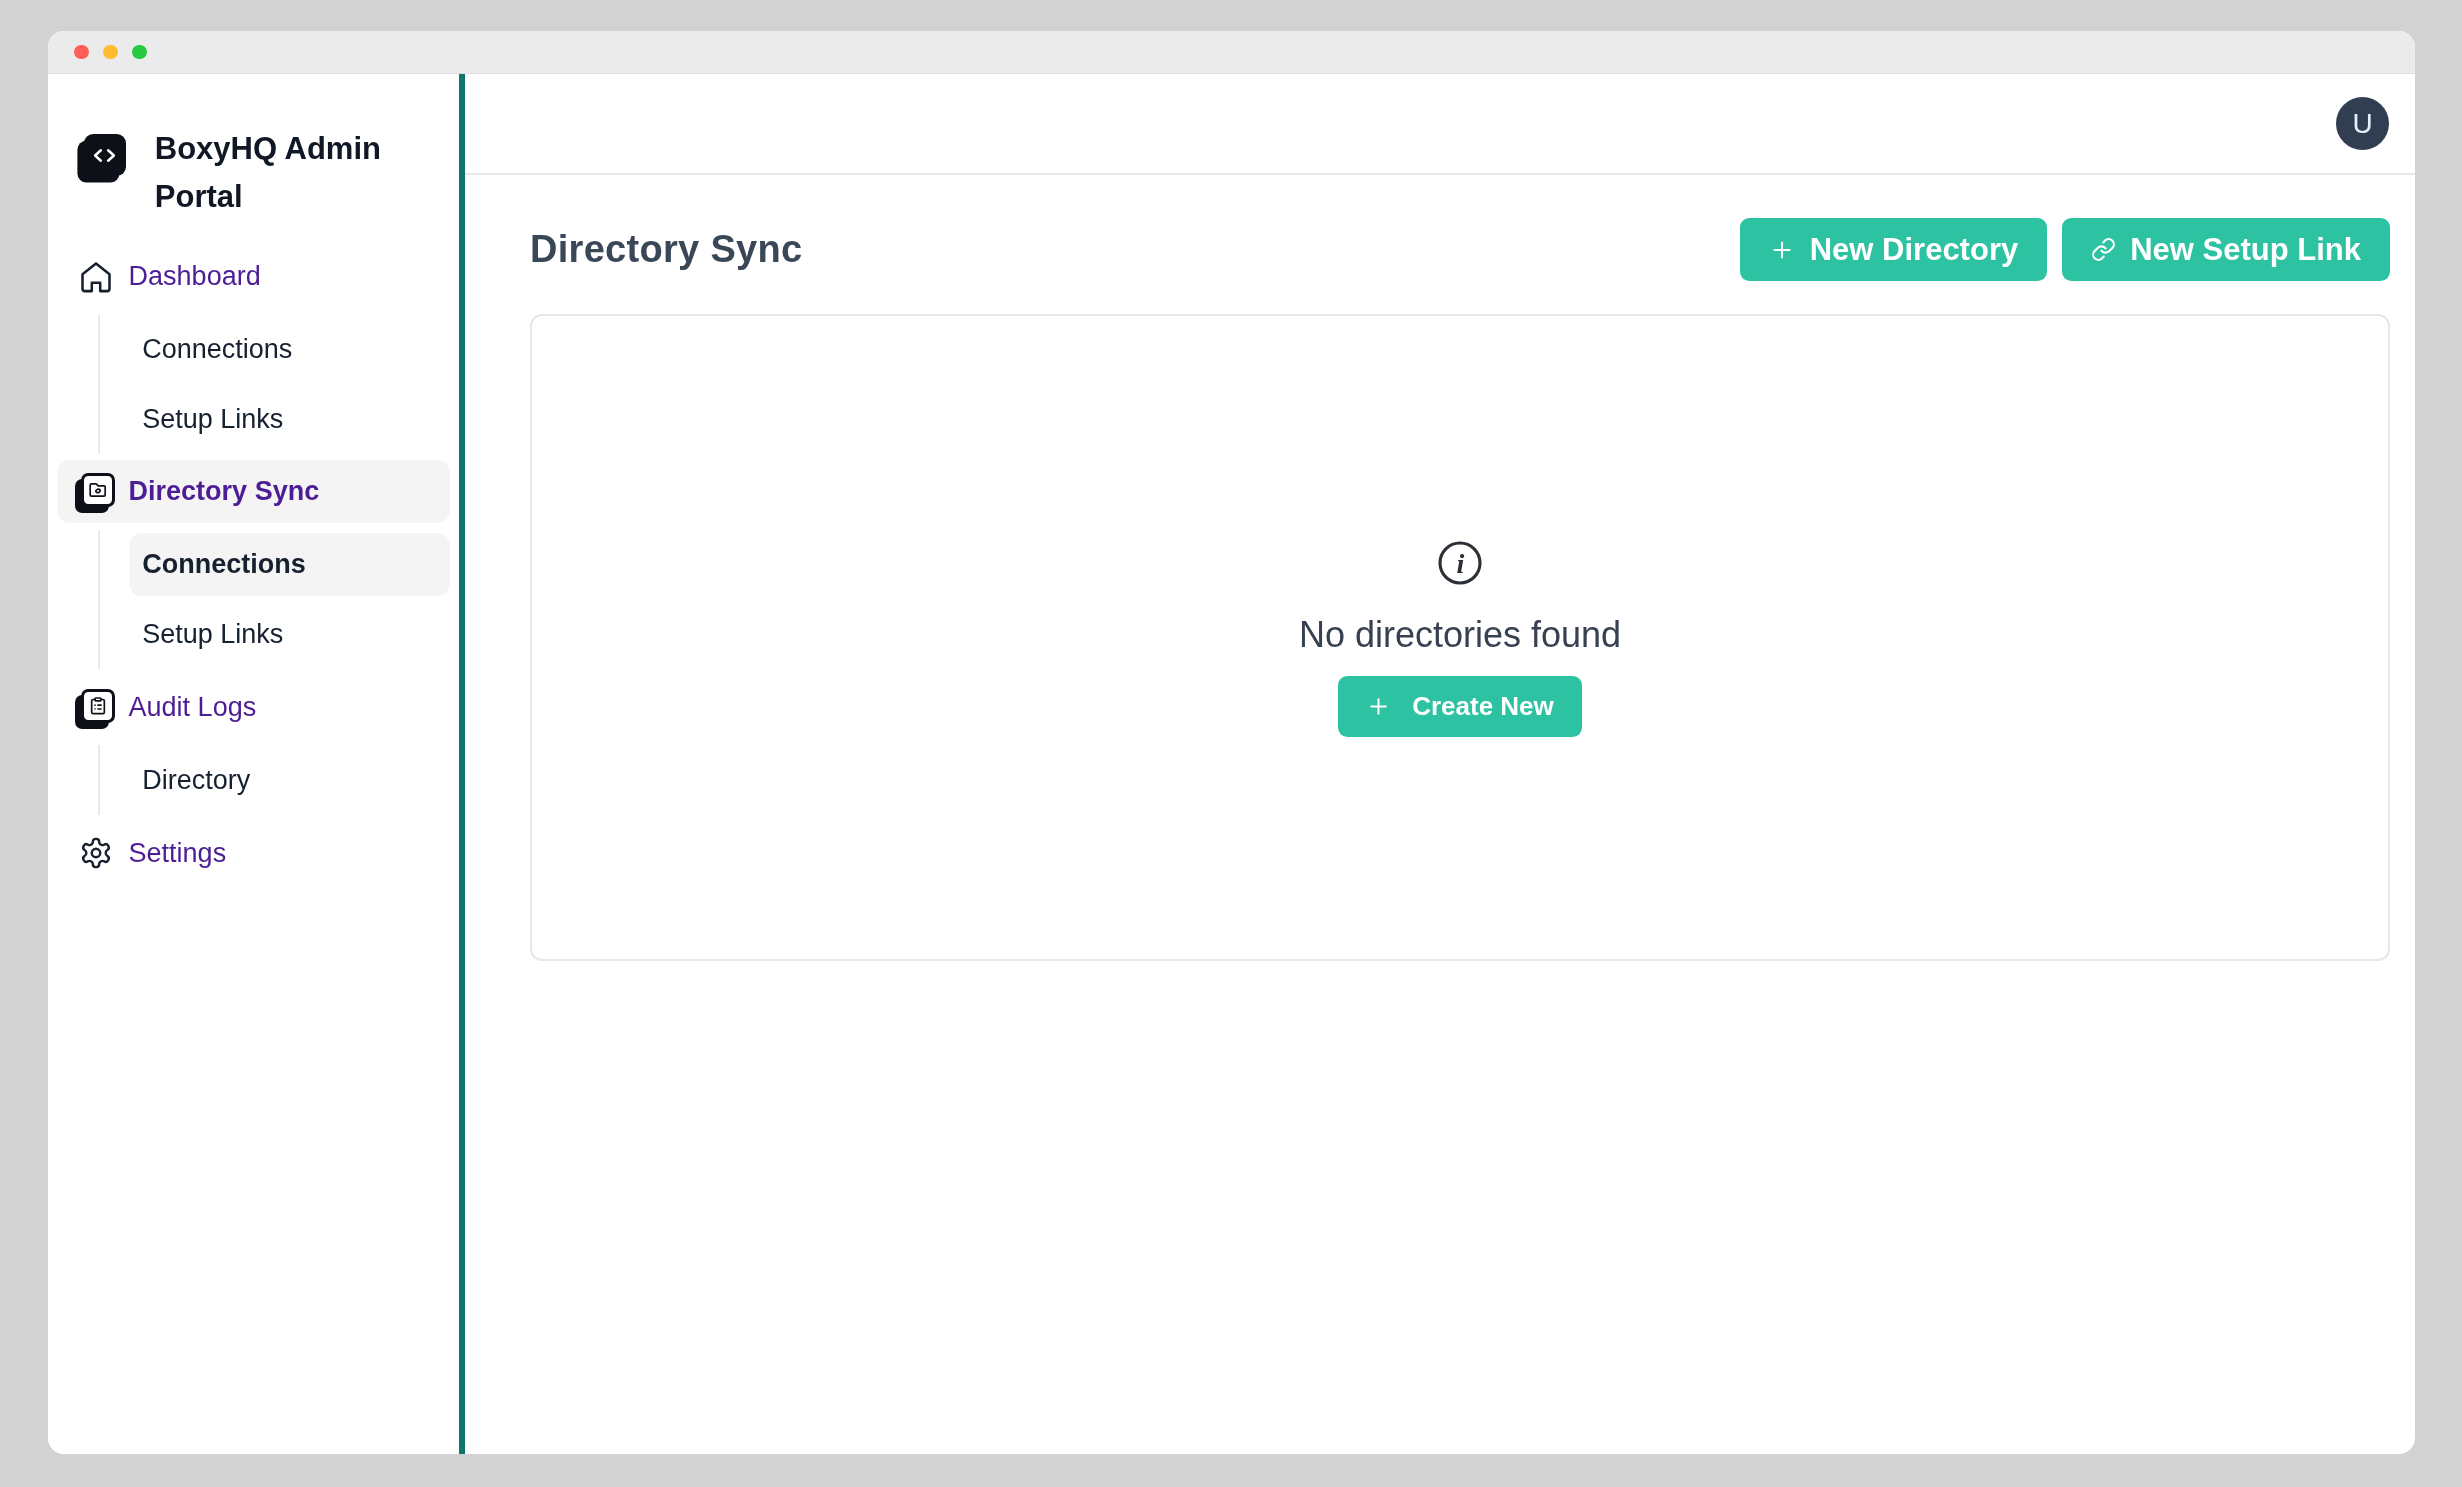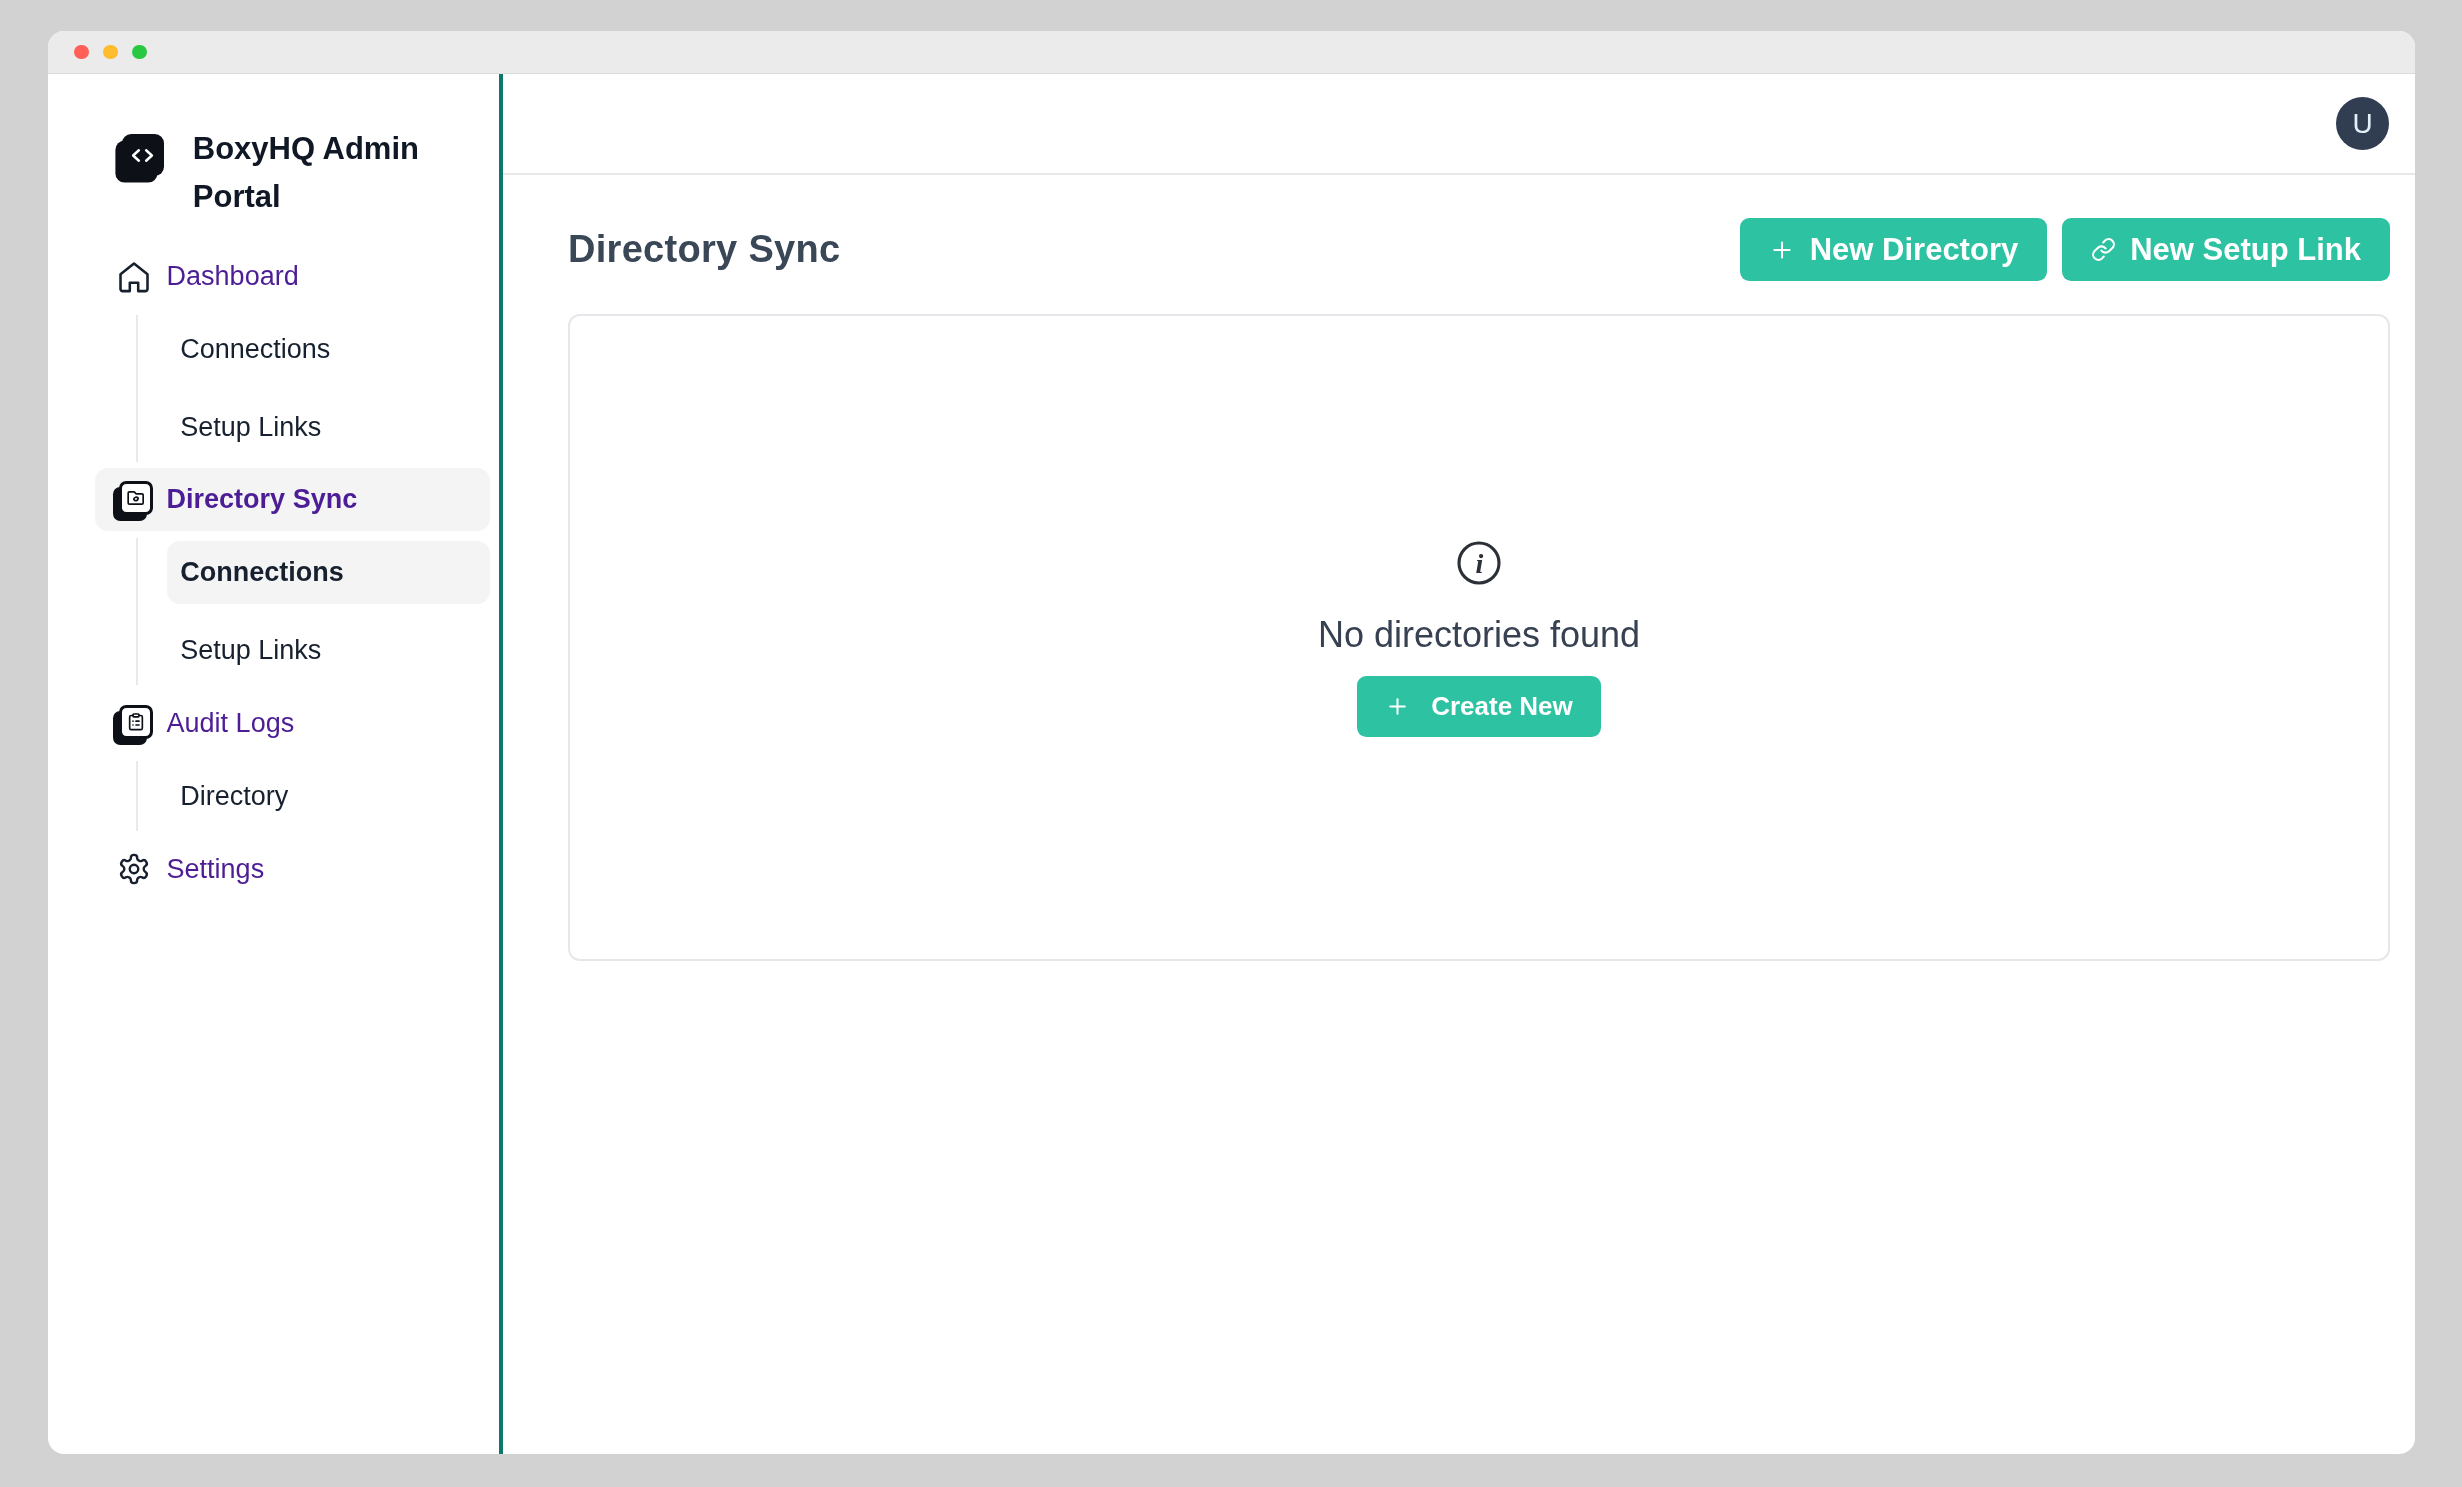--- a/index.html
+++ b/index.html
@@ -16,23 +16,22 @@
   }
   
   .titlebar {
     height:43px; flex:none; background:#ebebeb; border-bottom:1.3px solid #dcdcdc;
     display:flex; align-items:center; padding-left:26px; gap:14.5px;
   }
   .tl-dot { width:14.5px; height:14.5px; border-radius:50%; }
   
   .app { flex:1; display:flex; min-height:0; }
   .sidebar {
-    width:417px; flex:none; background:#fff; border-right:4px solid #0f766e;
+    width:417px; flex:none; background:#fff; border-right:6px solid #0f766e;
     padding:26px 9.2px 0 9.2px;
-    margin-left:38px;
   }
   .logo-row { display:flex; align-items:flex-start; gap:22.4px; padding:25px 0 24px 20px; }
   .logo-cap {
     width:42px; height:42px; flex:none; margin:9.2px 6.6px 0 6.6px;
     background:#0d1117; border-radius:9.2px;
     box-shadow:-6.6px 6.6px 0 0 #0d1117;
     display:flex; align-items:center; justify-content:center;
   }
   .logo-title { font-size:31px; font-weight:700; line-height:1.55; color:#101826; max-width:237px; }
   .nav { display:flex; flex-direction:column; }
@@ -42,21 +41,21 @@
     font-size:27px; color:#4c1d95; cursor:pointer;
   }
   .nav-item.active { background:#f4f4f5; font-weight:700; }
   .icon-box { width:41px; height:41px; flex:none; display:flex; align-items:center; justify-content:center; }
   .keycap {
     width:34px; height:34px; flex:none; margin:0 3.3px 3.3px 6.6px;
     background:#fff; border:3.3px solid #0d1117; border-radius:7.2px;
     box-shadow:-6px 6px 0 0 #0d1117;
     display:flex; align-items:center; justify-content:center;
   }
-  .subgroup { border-left:2.6px solid #e8e9ec; margin:0 0 6.6px 41px; display:flex; flex-direction:column;gap:8px; }
+  .subgroup { border-left:2.6px solid #e8e9ec; margin:0 0 6.6px 41px; display:flex; flex-direction:column; }
   .nav-sub {
     height:63px; margin:3.3px 0 3.3px 29px; border-radius:13px;
     display:flex; align-items:center; padding-left:13px;
     font-size:27px; color:#16202e; cursor:pointer;
   }
   .nav-sub.active { background:#f4f4f5; font-weight:700; }
   
   .main { flex:1; display:flex; flex-direction:column; min-width:0; }
   .main-header {
     height:101px; flex:none; border-bottom:2px solid #e7e8ea;

